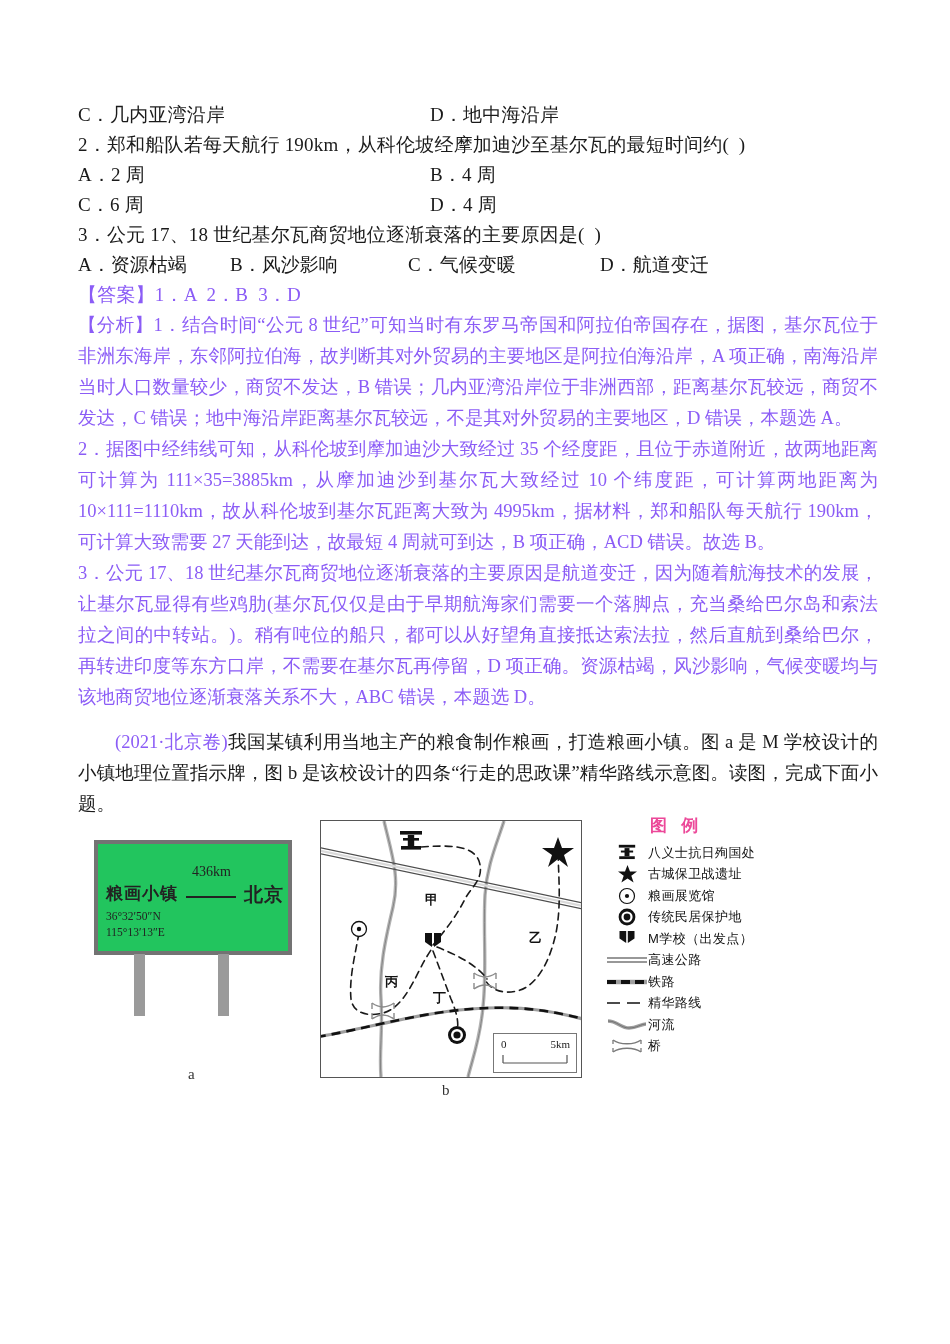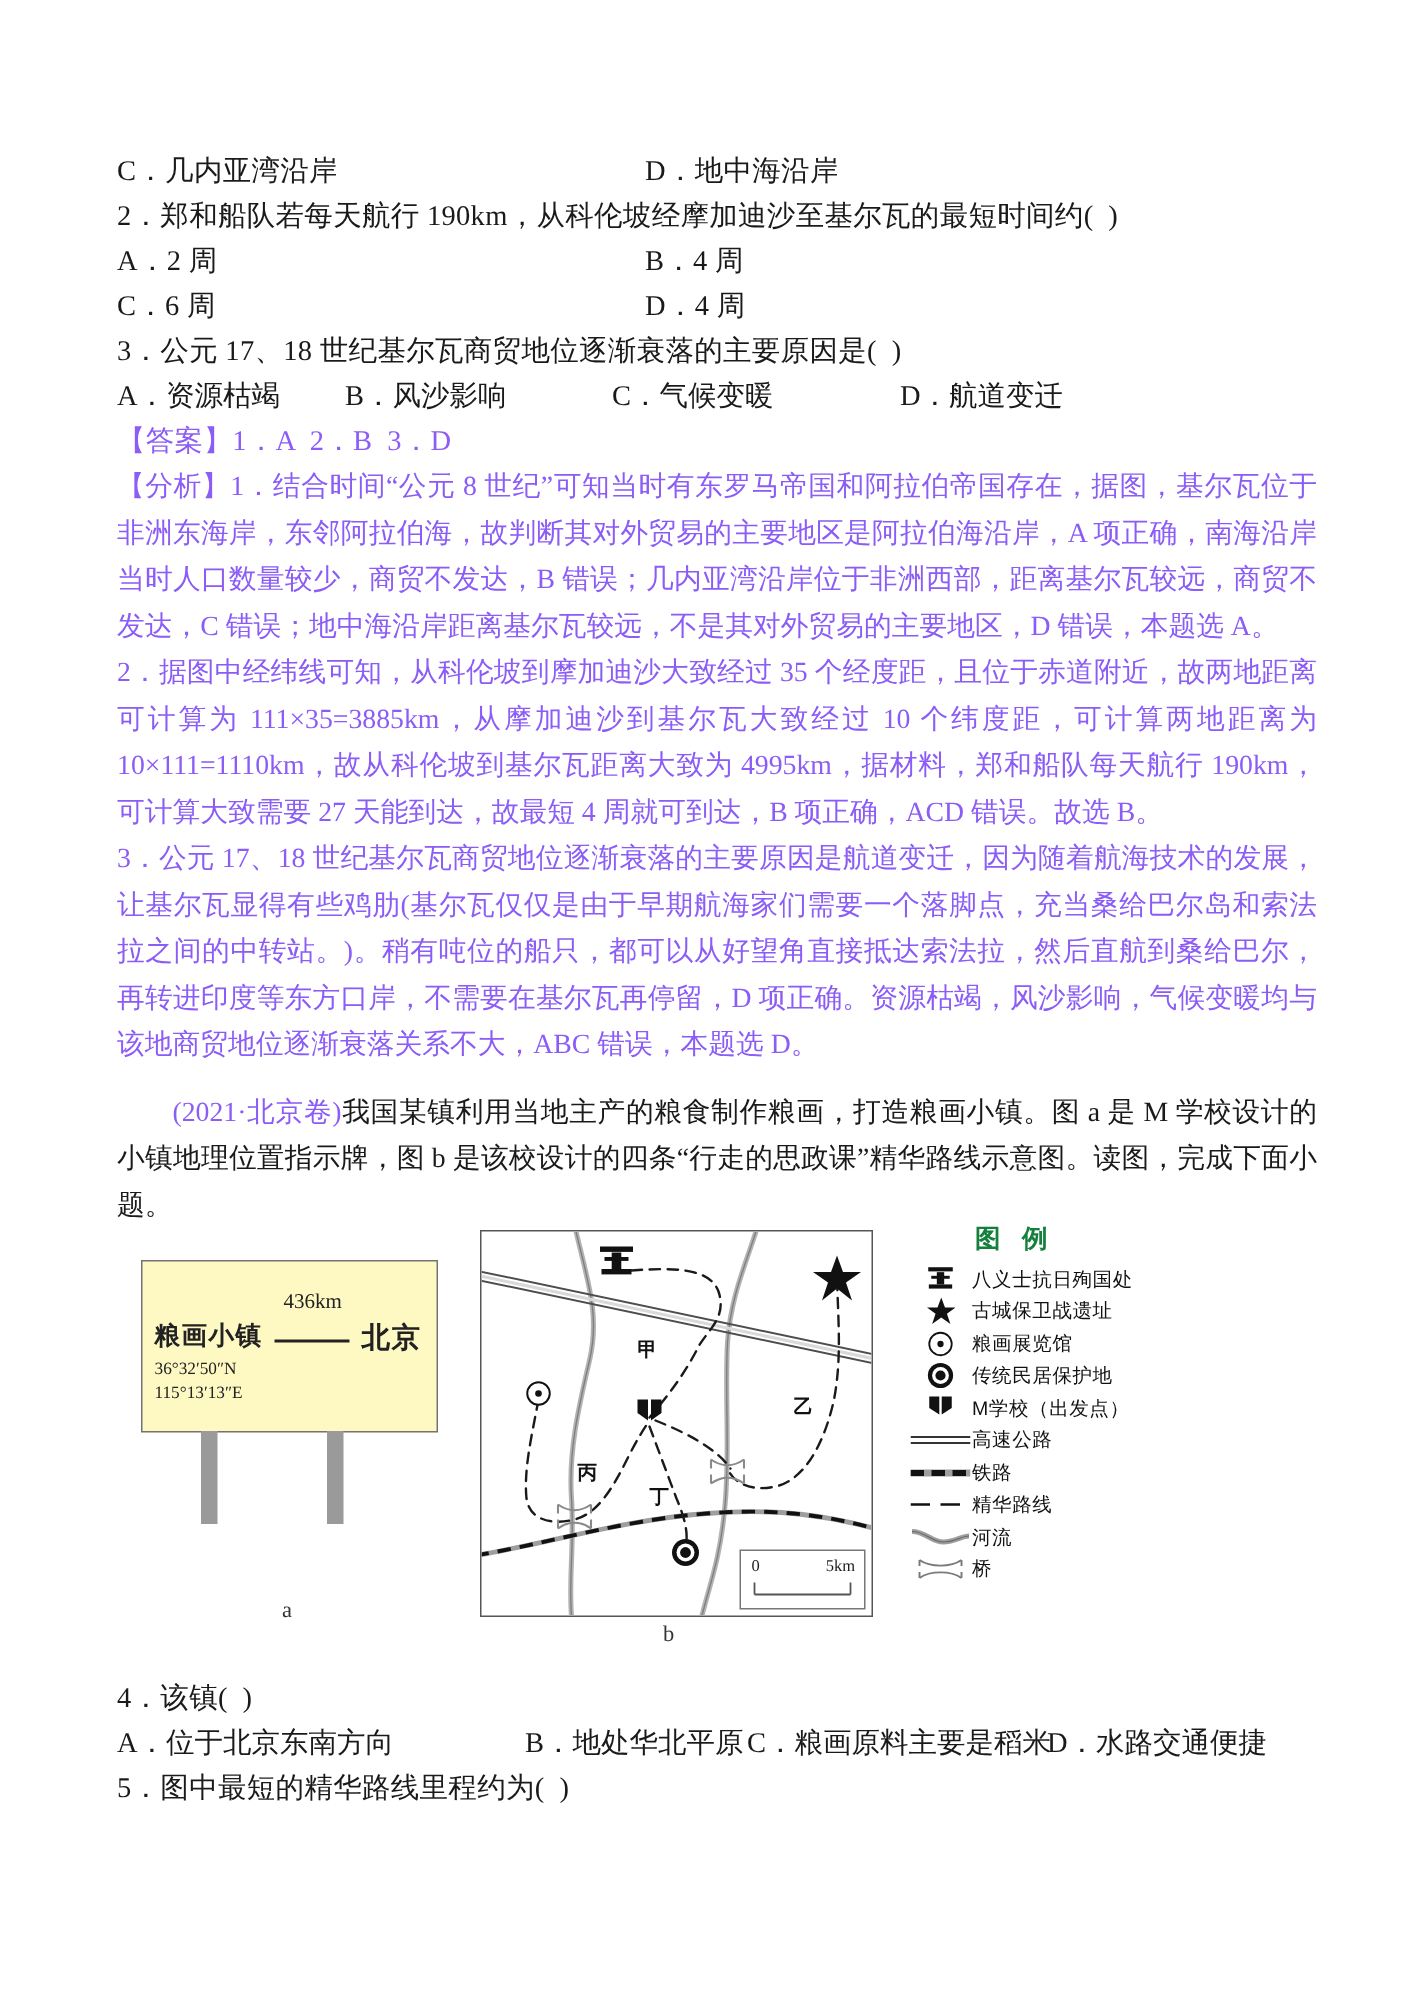--- a/index.html
+++ b/index.html
@@ -77,22 +77,22 @@
     top: 0px;
     width: 250px;
     height: 270px;
   }
   #sign-board {
     position: absolute;
     left: 16px;
     top: 32px;
     width: 198px;
     height: 115px;
-    border: 1px solid #737373;
-    background: #fef9c3;
+    border: 4px solid #737373;
+    background: #22c55e;
     box-sizing: border-box;
   }
   #sign-town {
     position: absolute;
     left: 8px;
     top: 38px;
     font-size: 17px;
     font-weight: bold;
     letter-spacing: 1px;
     color: #222;
@@ -201,21 +201,21 @@
     left: 528px;
     top: 6px;
     width: 280px;
   }
   #legend-title {
     margin-left: 44px;
     font-size: 17px;
     font-weight: bold;
     letter-spacing: 5px;
     margin-bottom: 5px;
-    color: #15803d;
+    color: #ec4899;
   }
   .leg-row {
     display: flex;
     align-items: center;
     height: 21.5px;
   }
   .leg-sym {
     width: 42px;
     min-width: 42px;
     height: 18px;
@@ -495,24 +495,14 @@
             <line x1="31" y1="2" x2="31" y2="6" stroke="#7a7a7a" stroke-width="1.3"></line>
             <line x1="3" y1="14" x2="3" y2="10" stroke="#7a7a7a" stroke-width="1.3"></line>
             <line x1="31" y1="14" x2="31" y2="10" stroke="#7a7a7a" stroke-width="1.3"></line>
           </svg>
         </span>
         <span class="leg-txt">桥</span>
       </div>
     </div>
   </div>
 
-  <div style="position:absolute; left:78px; top:1118px; width:810px;">
-    <div class="line">4．该镇(  )</div>
-    <div class="q4">
-      <span class="o1">A．位于北京东南方向</span>
-      <span class="o2">B．地处华北平原</span>
-      <span class="o3">C．粮画原料主要是稻米</span>
-      <span class="o4">D．水路交通便捷</span>
-    </div>
-    <div class="line">5．图中最短的精华路线里程约为(  )</div>
-  </div>
 
 </div>
 
 </body></html>

